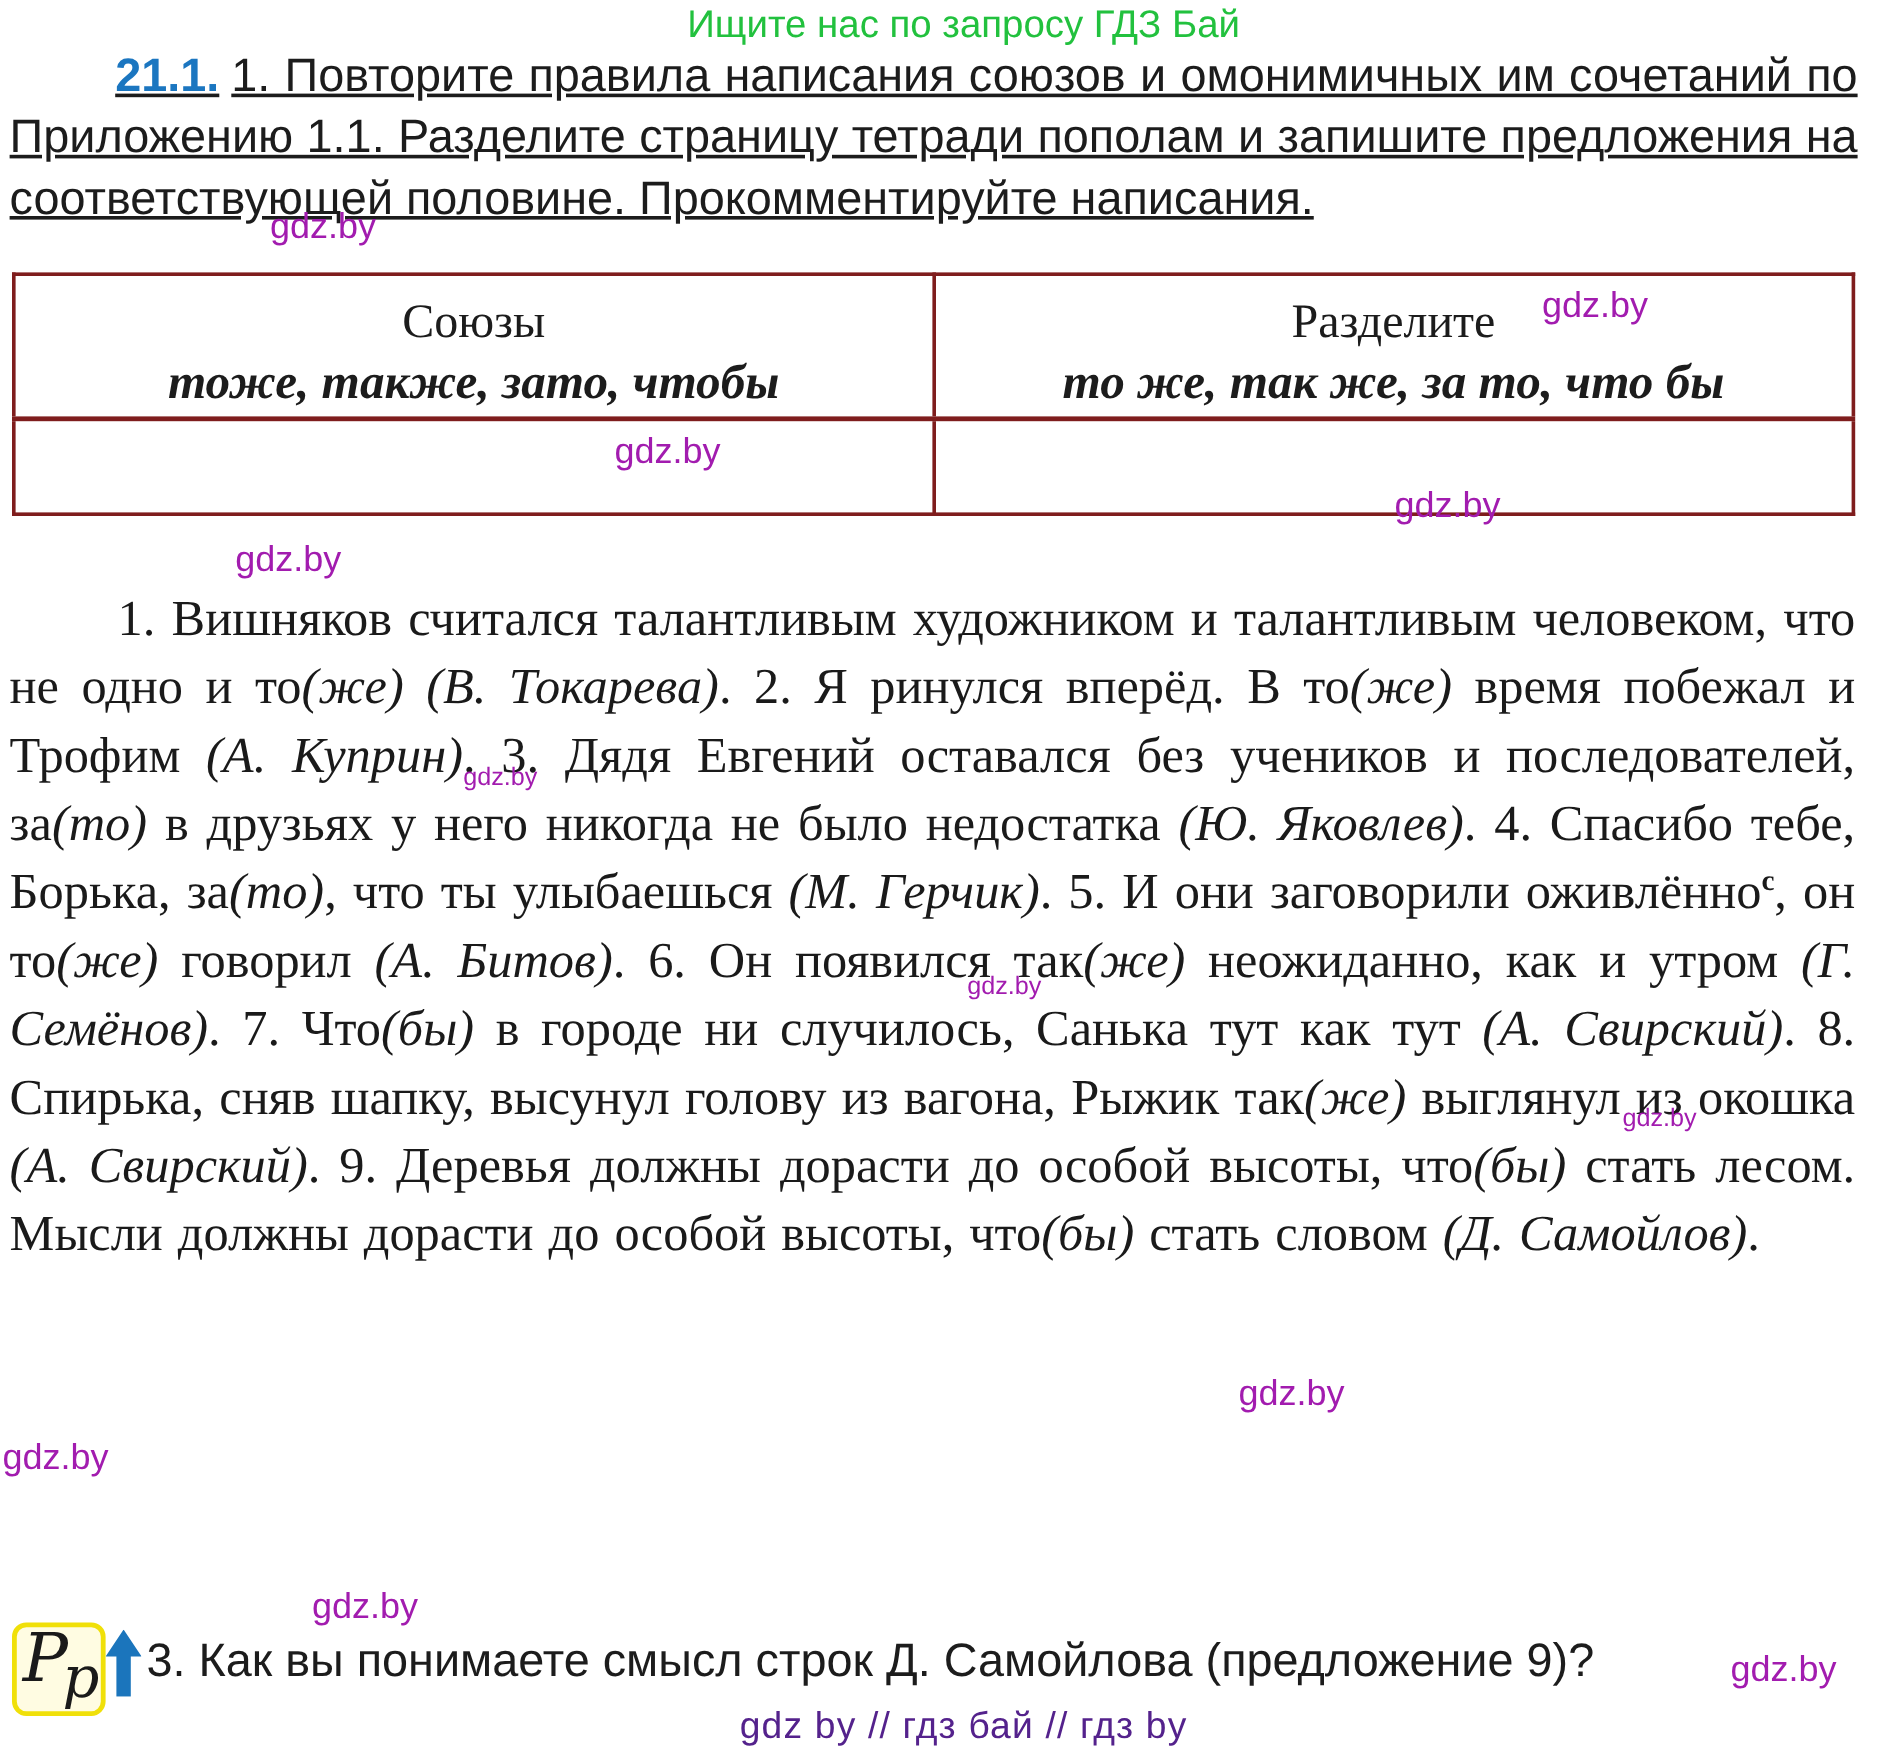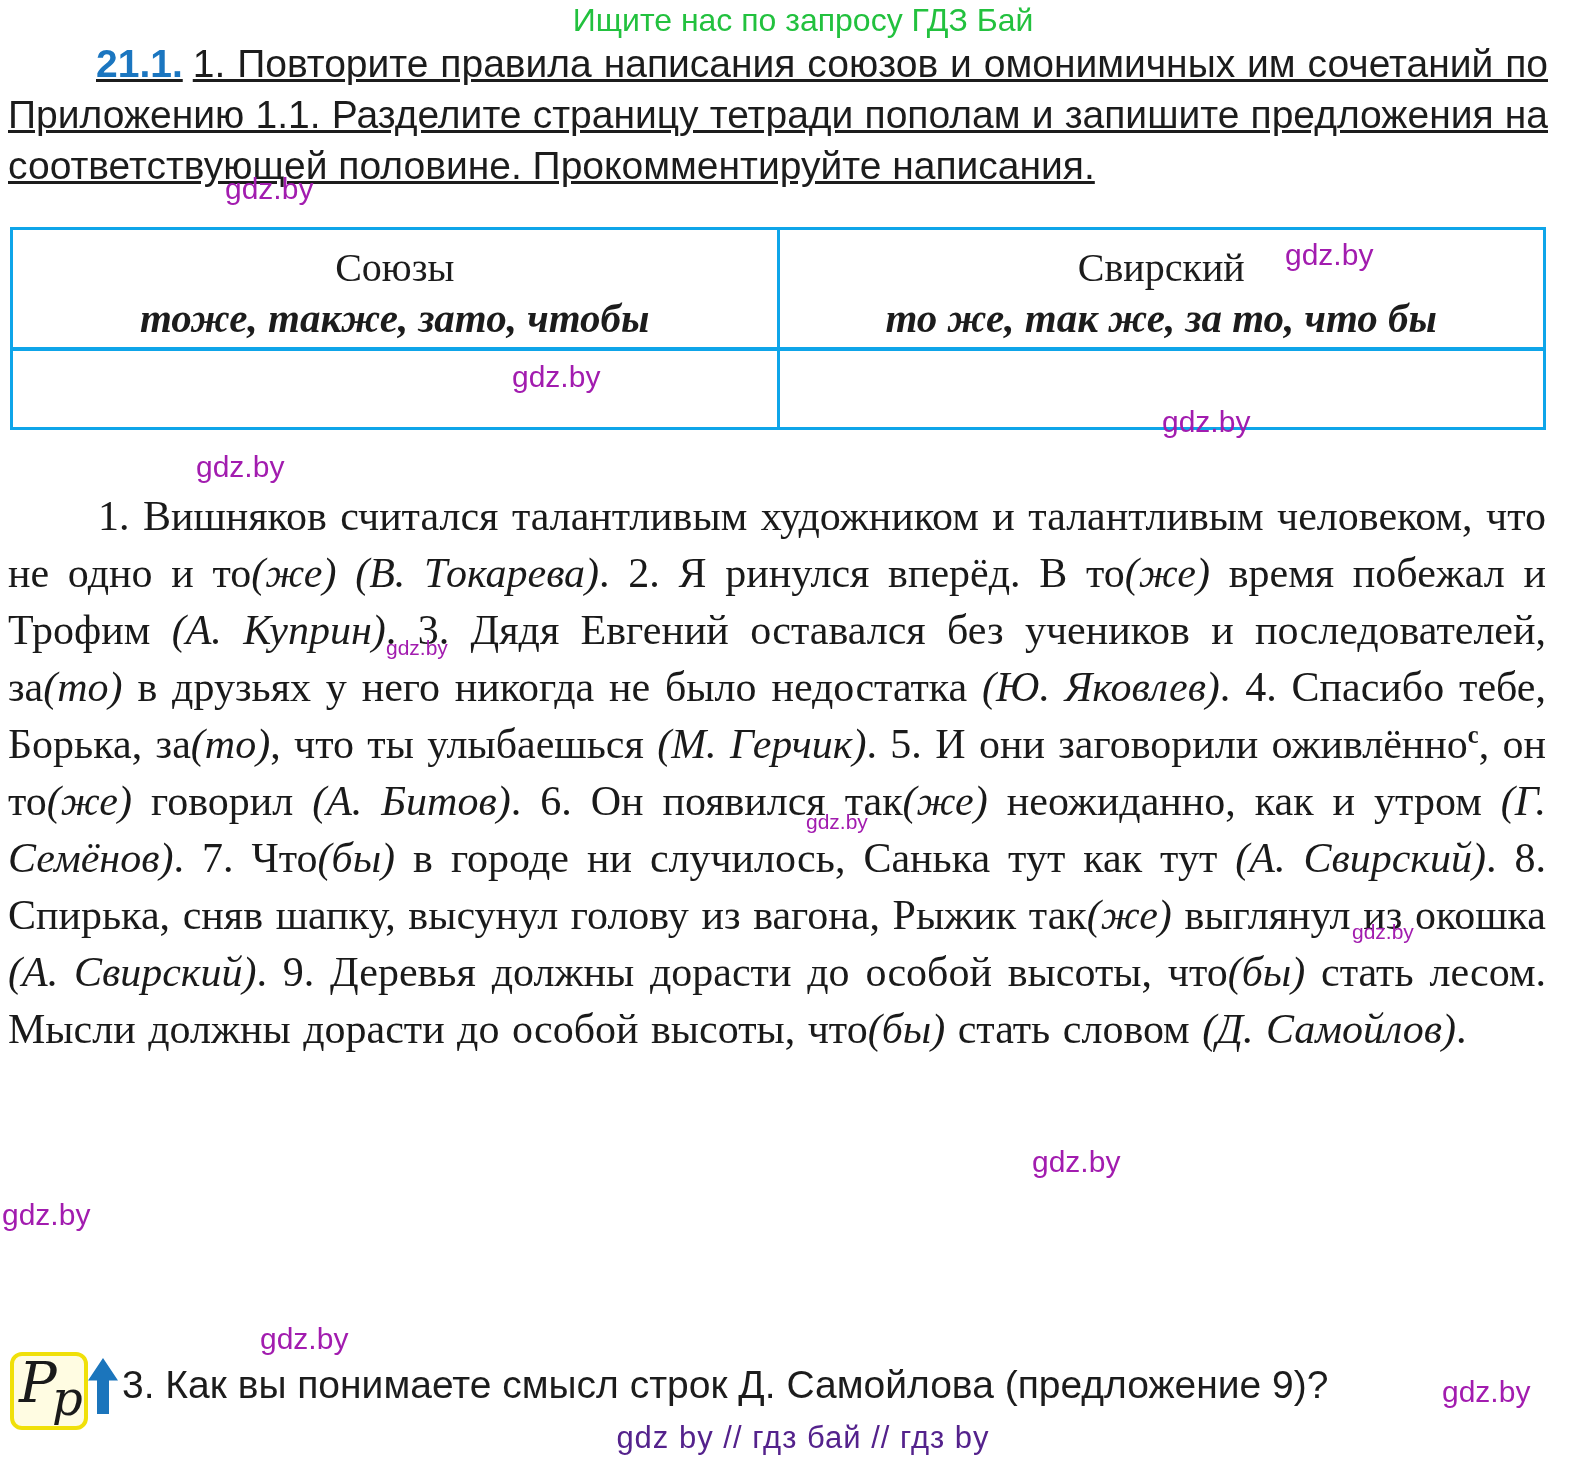--- a/index.html
+++ b/index.html
@@ -39,21 +39,21 @@
     margin-right: 10px;
   }
   .conj-table {
     position: absolute;
     top: 227px; left: 10px;
     width: 1536px;
     border-collapse: collapse;
     table-layout: fixed;
   }
   .conj-table td {
-    border: 3px solid #0ea5e9;
+    border: 3px solid #7f1d1d;
     vertical-align: top;
     padding: 0;
   }
   .conj-table tr.hdr td { border-bottom-width: 4px; height: 117px; }
   .conj-table tr.empty td { height: 76px; }
   .cell-inner { text-align: center; padding-top: 14px; }
   .cell-title {
     font-family: "Liberation Serif", "DejaVu Serif", serif;
     font-size: 40px;
     line-height: 48px;
@@ -150,21 +150,21 @@
     <tbody>
       <tr class="hdr">
         <td>
           <div class="cell-inner">
             <div class="cell-title">Союзы</div>
             <div class="cell-items">тоже, также, зато, чтобы</div>
           </div>
         </td>
         <td>
           <div class="cell-inner">
-            <div class="cell-title">Свирский</div>
+            <div class="cell-title">Разделите</div>
             <div class="cell-items">то же, так же, за то, что бы</div>
           </div>
         </td>
       </tr>
       <tr class="empty">
         <td></td>
         <td></td>
       </tr>
     </tbody>
   </table>

